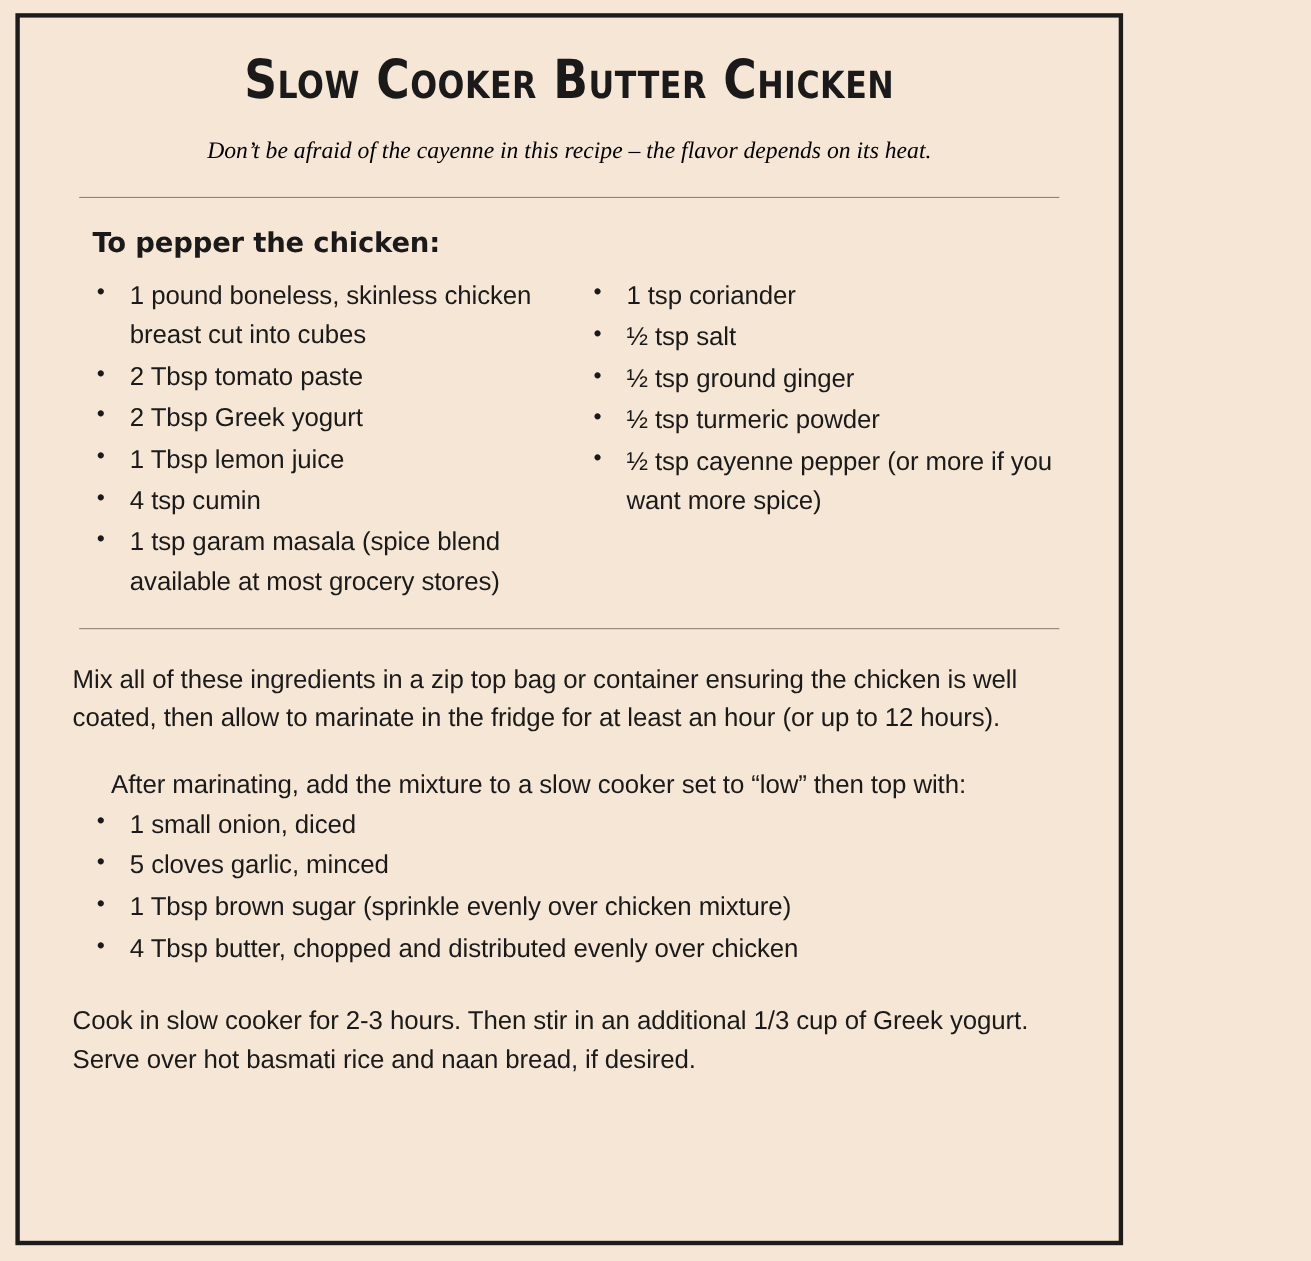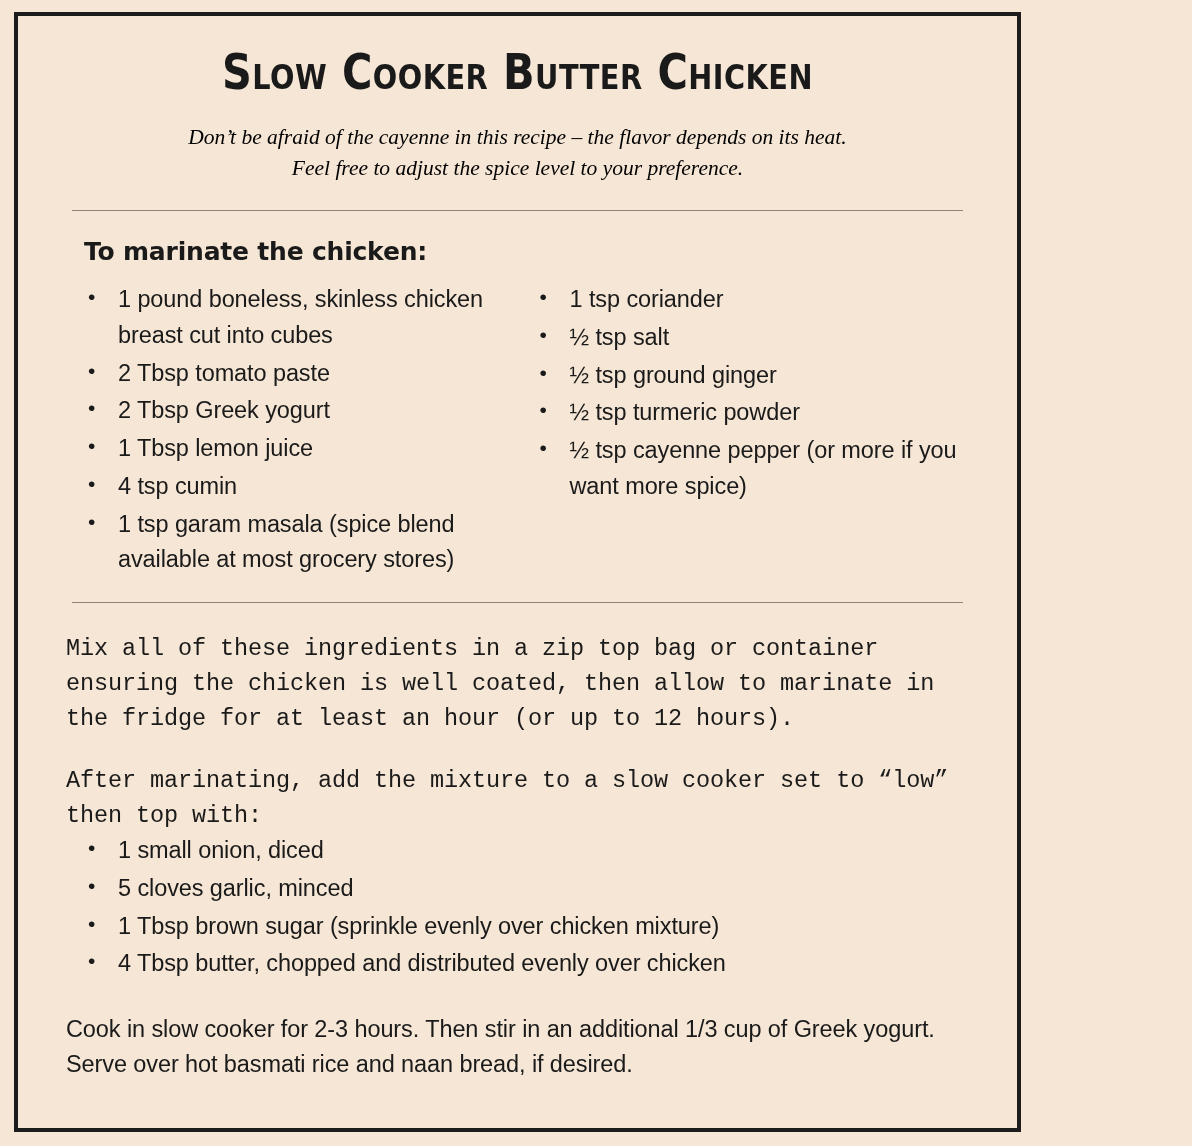--- a/index.html
+++ b/index.html
@@ -100,22 +100,22 @@
     left: 22px;
     top: -1px;
     font-size: 21px;
   }
   .body-text {
     font-size: 23.5px;
     line-height: 1.5;
     margin: 0 0 0 0;
     letter-spacing: -0.1px;
   }
-  .para-block { margin-top: 28px; font-family: Liberation Mono, monospace; }
-  .para-block.tight { margin-top: 26px; }
+  .para-block { margin-top: 28px; }
+  .para-block.tight { margin-top: 26px; margin-left: 35px; }
   .steps-list {
     margin-top: 26px;
   }
   .steps-list li {
     margin-bottom: 0px;
   }
   .final-para {
     margin-top: 30px;
   }
 </style>
@@ -124,26 +124,25 @@
 
 <div class="page">
   <div class="border-frame"></div>
 
   <div class="content">
 
     <h1 class="recipe-title">Slow Cooker Butter Chicken</h1>
 
     <div class="recipe-note">
       <div>Don’t be afraid of the cayenne in this recipe – the flavor depends on its heat.</div>
-      <div>Feel free to adjust the spice level to your preference.</div>
     </div>
 
     <hr class="divider">
 
-    <h2 class="section-heading">To marinate the chicken:</h2>
+    <h2 class="section-heading">To pepper the chicken:</h2>
 
     <div class="ingredient-columns">
       <div class="col left">
         <ul class="bullets">
           <li>1 pound boneless, skinless chicken breast cut into cubes</li>
           <li>2 Tbsp tomato paste</li>
           <li>2 Tbsp Greek yogurt</li>
           <li>1 Tbsp lemon juice</li>
           <li>4 tsp cumin</li>
           <li>1 tsp garam masala (spice blend available at most grocery stores)</li>

